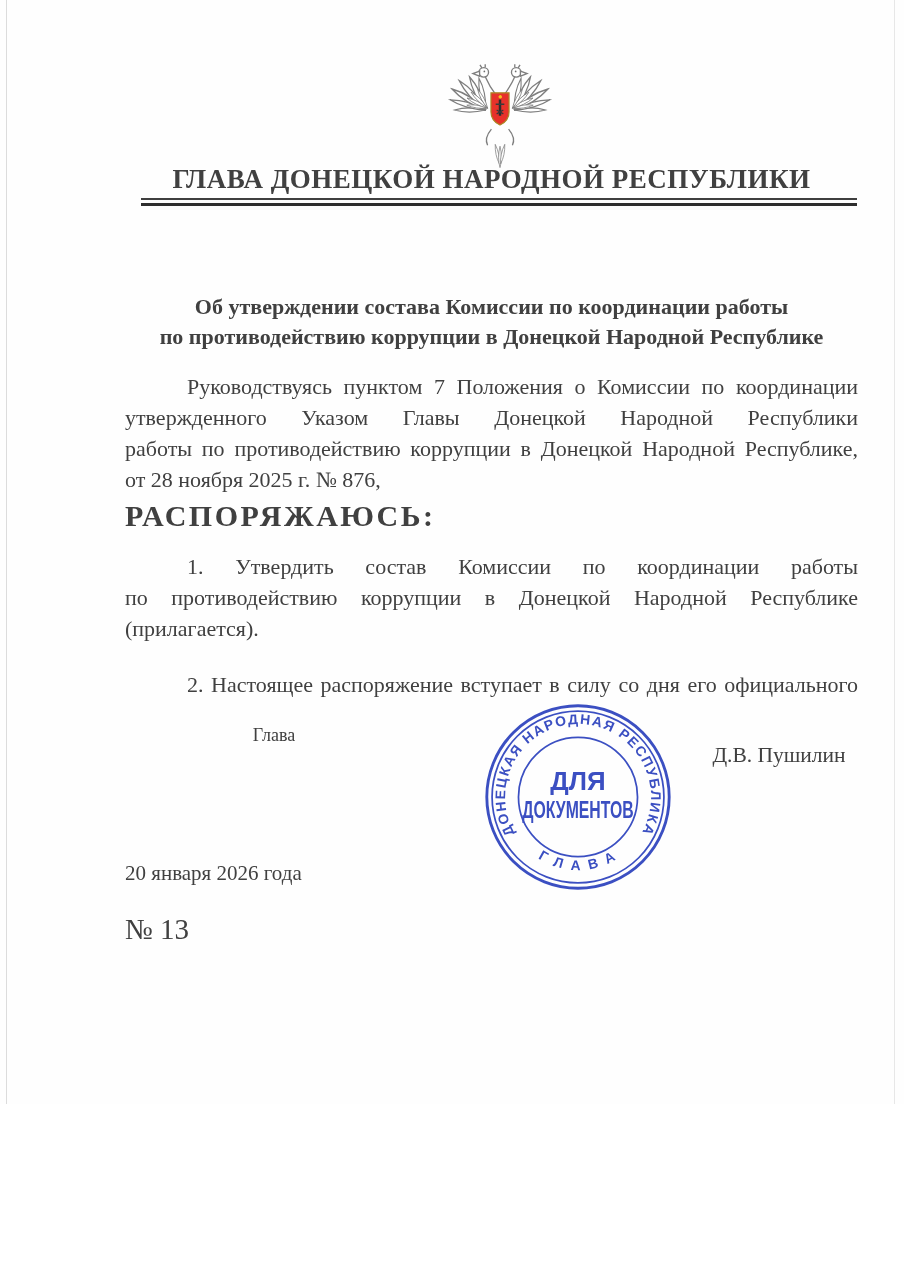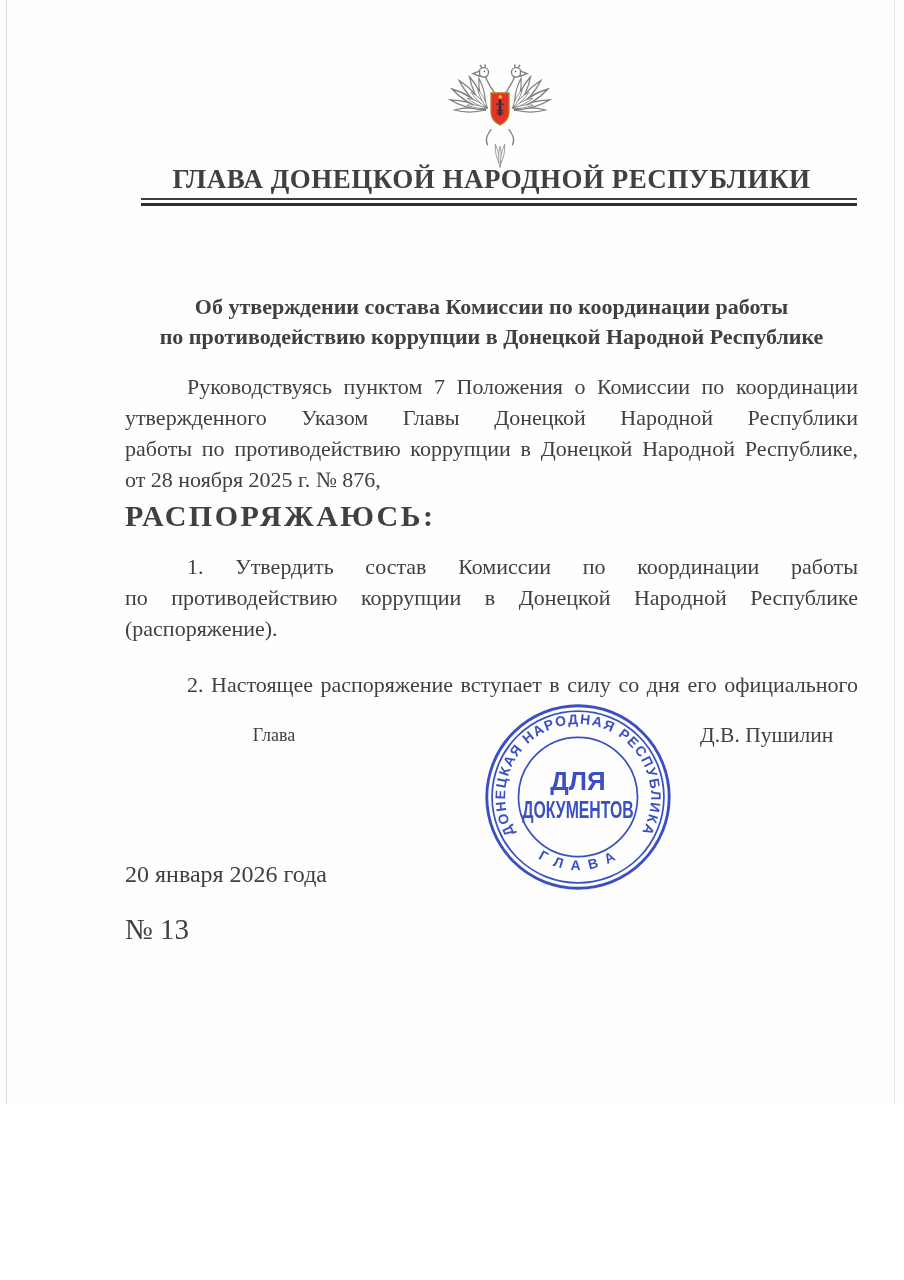--- a/index.html
+++ b/index.html
@@ -18,23 +18,23 @@
   .subject{top:292px;font-size:22px;font-weight:bold;line-height:30px;}
   .bodytxt{font-size:22px;line-height:31px;}
   .preamble{top:371px;}
   .j{text-align:justify;text-align-last:justify;}
   .last{text-align-last:left;}
   .indent{text-indent:62px;}
   .resolve{top:499px;font-size:30px;font-weight:bold;letter-spacing:2.5px;}
   .item1{top:551px;}
   .item2{top:669px;}
   .sig-left{left:125px;top:720px;width:298px;text-align:center;font-size:18px;line-height:31px;}
-  .sig-name{left:700px;top:723px;width:158px;text-align:left;font-size:21.5px;}
+  .sig-name{left:700px;top:743px;width:158px;text-align:center;font-size:21.5px;}
   .stamp{left:482px;top:701px;width:192px;height:192px;opacity:0.92;}
-  .date-line{left:125px;top:861px;font-size:24px;}
+  .date-line{left:125px;top:861px;font-size:21px;}
   .num-line{left:125px;top:913px;font-size:29px;}
   .edge-v{top:0;width:1px;height:1280px;}
   .edge-left{left:6px;background:#dcdcdc;}
   .edge-right{left:894px;background:#e7e7e7;}
   .edge-bottom{left:0;top:1262px;width:904px;height:1px;background:#ededed;}
 </style>
 </head>
 <body>
 
 <div class="page">
@@ -105,21 +105,21 @@
     <div class="j">утвержденного Указом Главы Донецкой Народной Республики</div>
     <div class="j">работы по противодействию коррупции в Донецкой Народной Республике,</div>
     <div class="j last">от 28 ноября 2025 г. № 876,</div>
   </div>
 
   <div class="abs col resolve">РАСПОРЯЖАЮСЬ:</div>
 
   <div class="abs col bodytxt item1">
     <div class="j indent">1. Утвердить состав Комиссии по координации работы</div>
     <div class="j">по противодействию коррупции в Донецкой Народной Республике</div>
-    <div class="j last">(распоряжение).</div>
+    <div class="j last">(прилагается).</div>
   </div>
 
   <div class="abs col bodytxt item2">
     <div class="j indent">2. Настоящее распоряжение вступает в силу со дня его официального</div>
   </div>
 
   <div class="abs sig-left">
     <div>Глава</div>
   </div>
   <div class="abs sig-name">Д.В. Пушилин</div>

